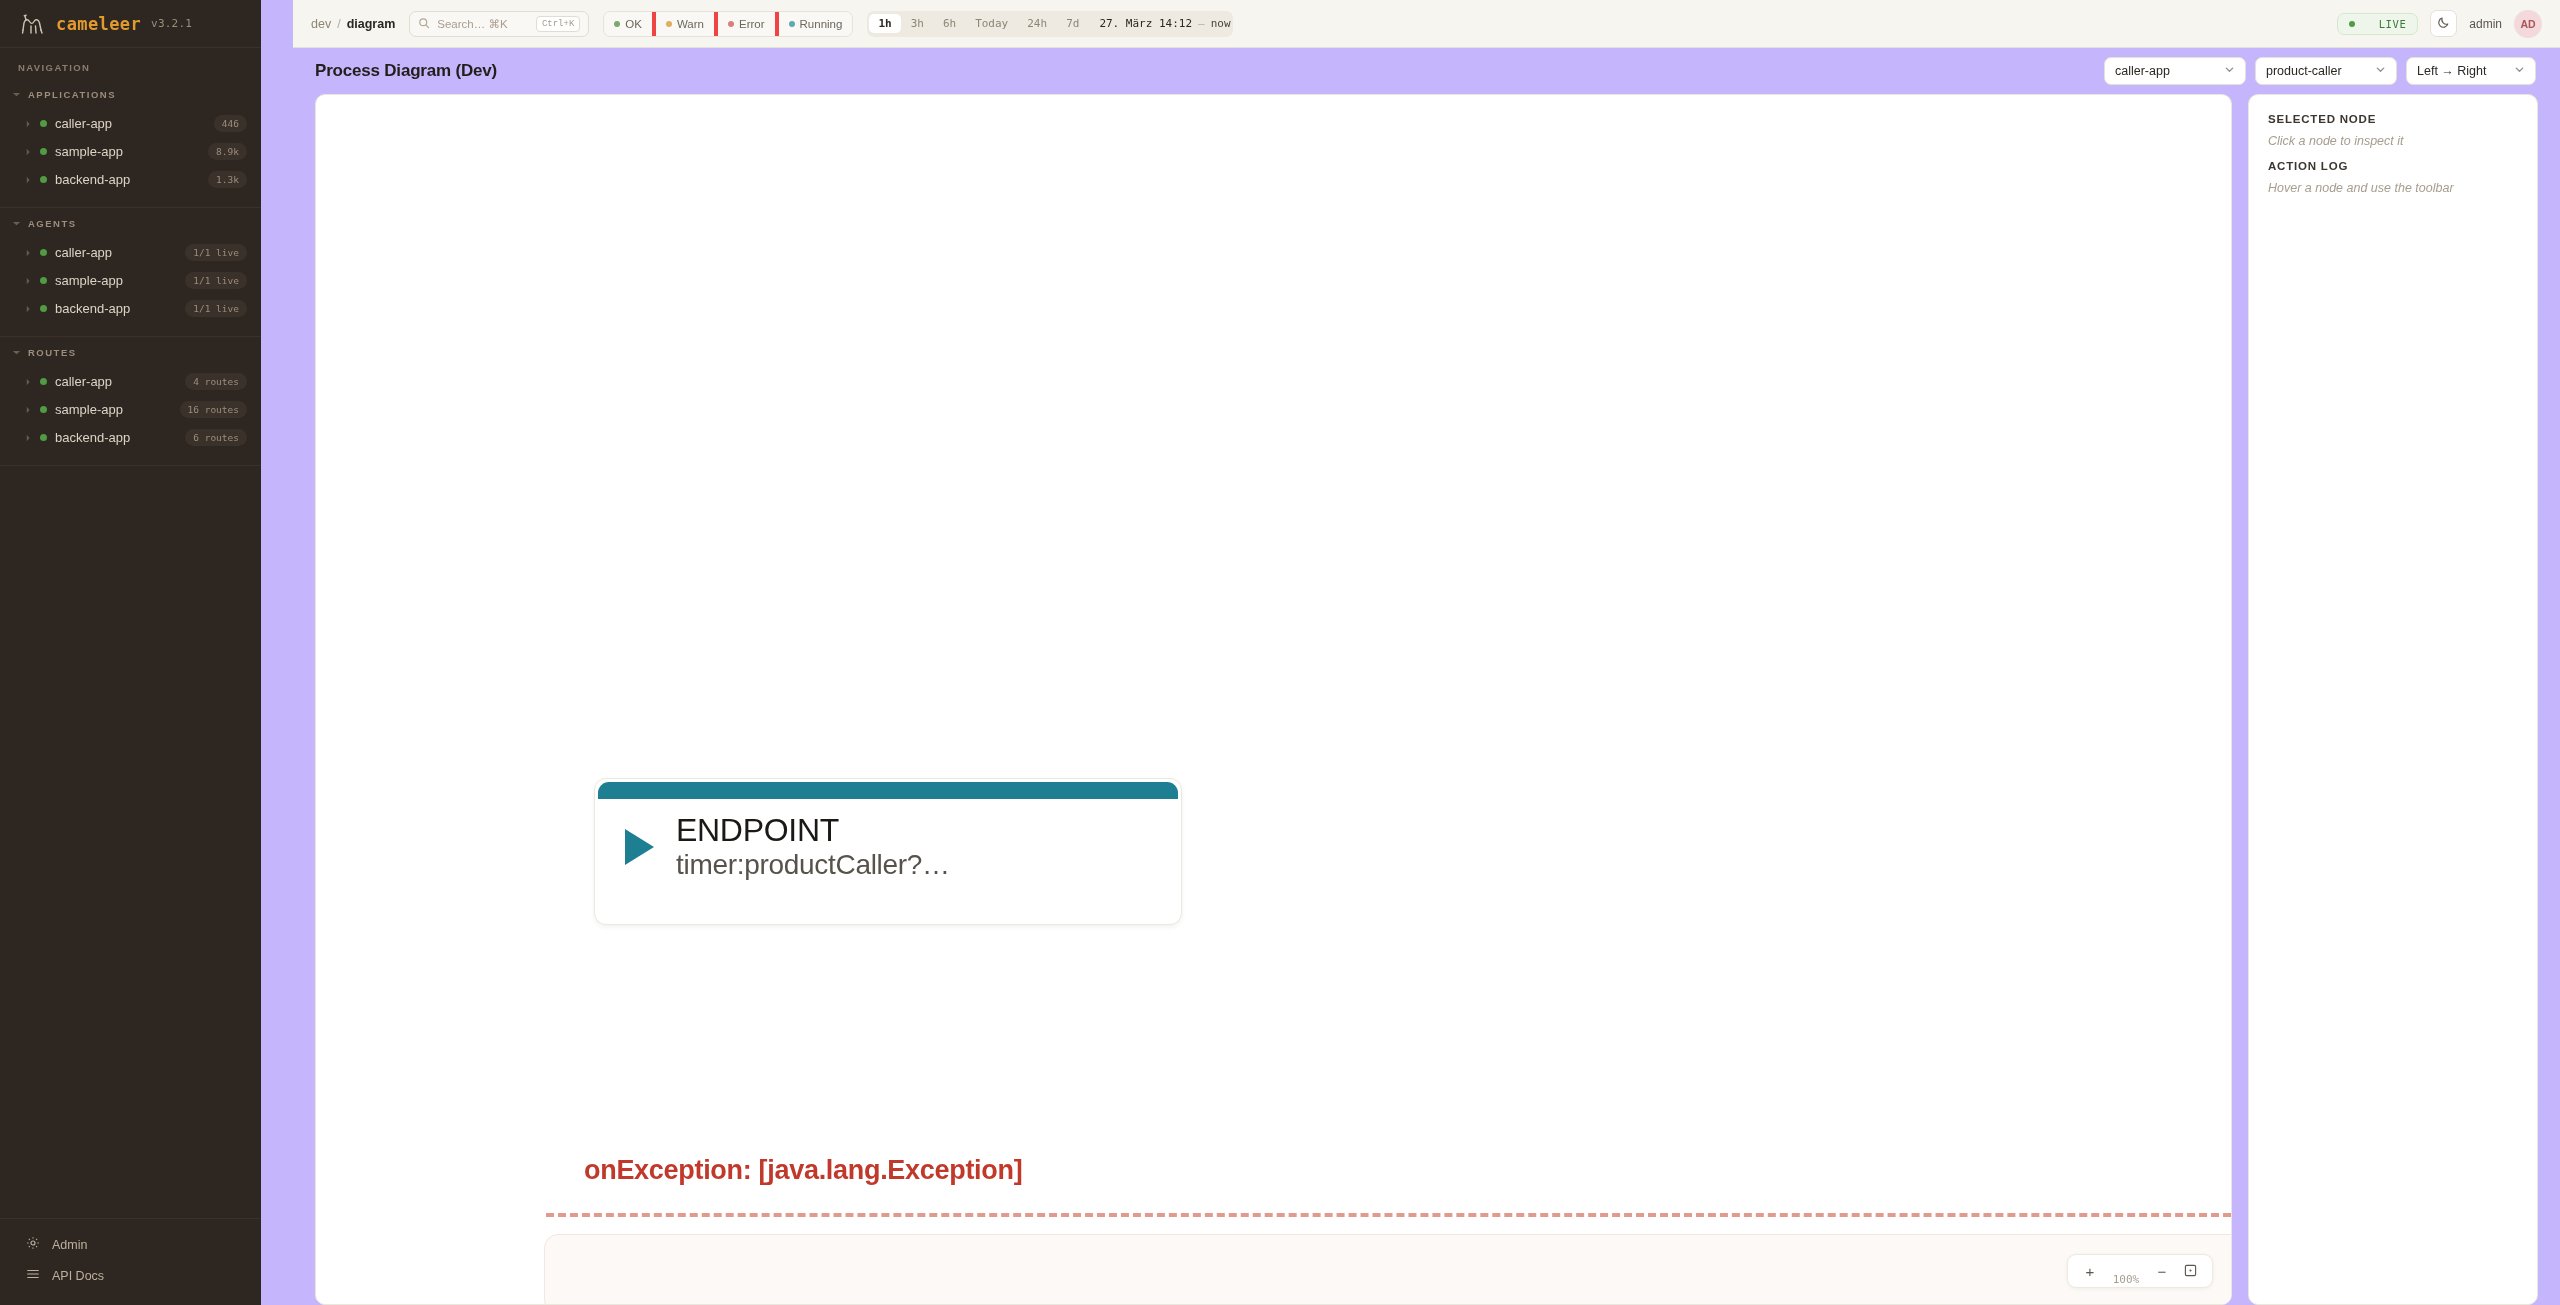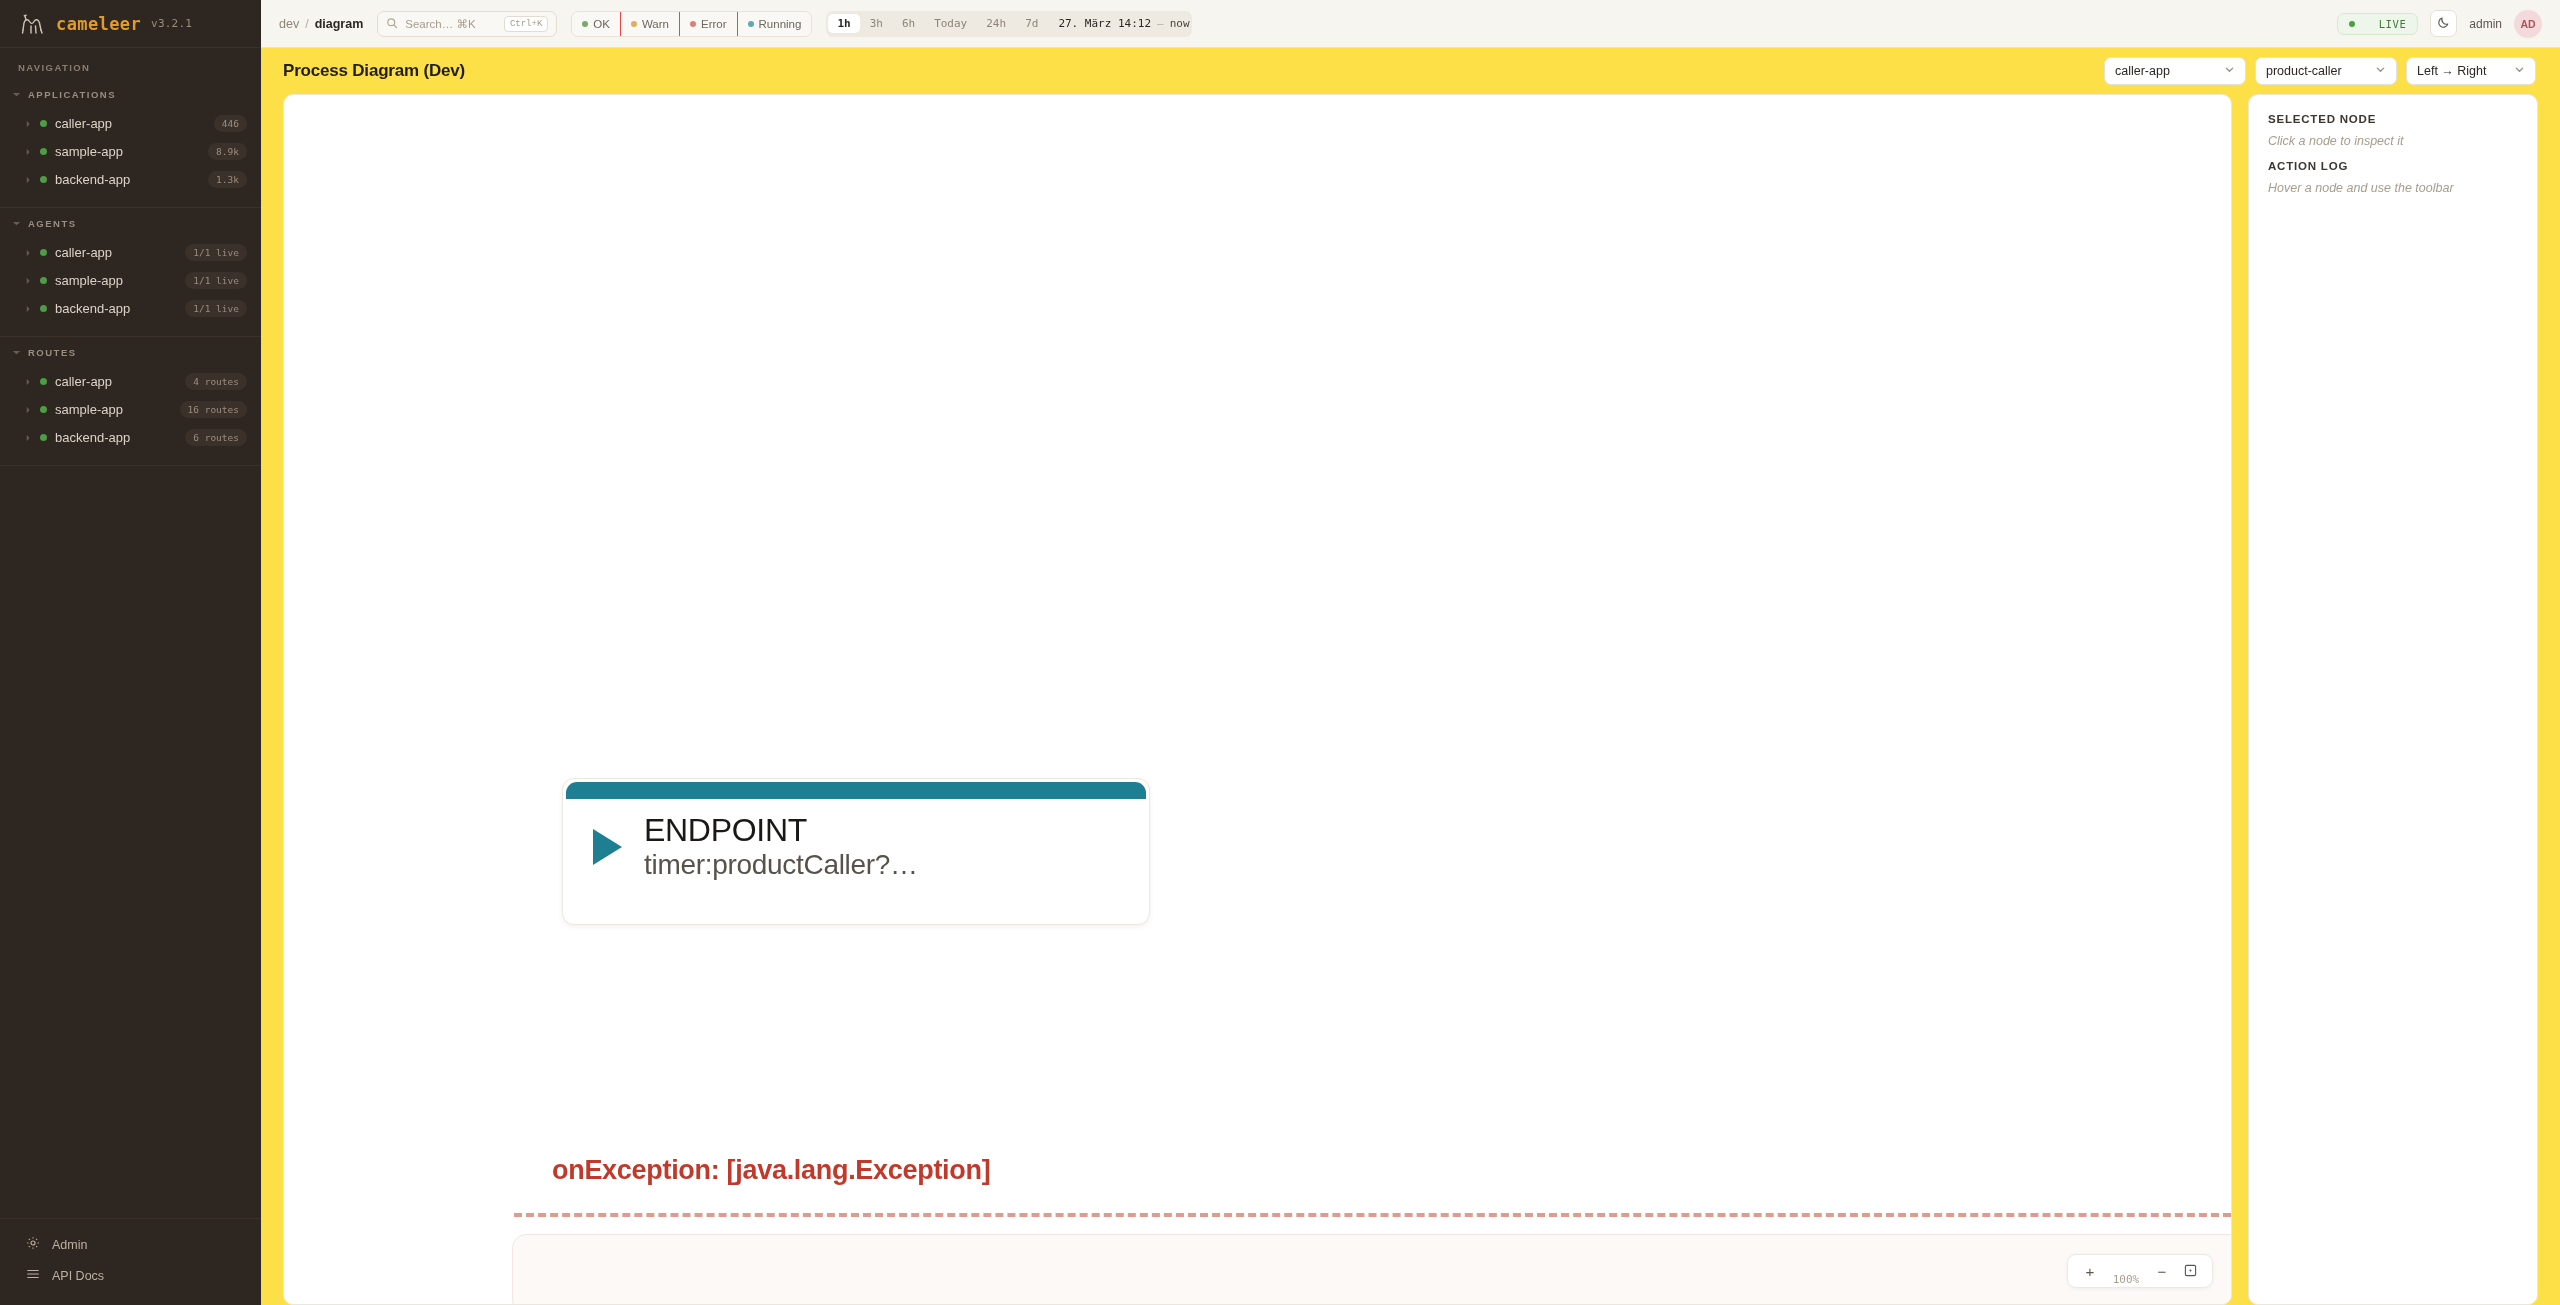--- a/index.html
+++ b/index.html
@@ -72,21 +72,21 @@
   }
   .sb-div { height: 1px; background: #3a312a; margin: 4px 0 0 0; }
   .sb-bottom { margin-top: auto; border-top: 1px solid #3a312a; padding: 10px 0 14px 0; }
   .sb-bottom-item {
     display: flex; align-items: center; gap: 12px;
     padding: 7px 14px 7px 26px; font-size: 12.5px; color: #bdb0a0; cursor: pointer;
   }
   .sb-bottom-item svg { width: 14px; height: 14px; flex:0 0 14px; }
 
   
-  .main { flex: 1 1 auto; height: 1305px; display: flex; flex-direction: column; background: #fde047; min-width:0;}
+  .main { flex: 1 1 auto; height: 1305px; display: flex; flex-direction: column; background: #c4b5fd; min-width:0;padding-left:32px;}
 
   .topbar {
     height: 48px; flex: 0 0 48px; display: flex; align-items: center;
     gap: 14px; padding: 0 18px 0 18px;
     background: #f7f5f0; border-bottom: 1px solid #e6e1d7;
   }
   .crumb { display: flex; align-items: center; gap: 6px; font-size: 12.5px; }
   .crumb-dim { color: #8d8577; }
   .crumb-sep { color: #b6ada0; }
   .crumb-cur { color: #2b2723; font-weight: 700; }
@@ -102,21 +102,21 @@
     color: #a79d8f; border: 1px solid #e2ddd2; border-radius: 4px;
     padding: 2px 5px; background: #fff;
   }
 
   .chipgroup {
     display: flex; align-items: stretch; height: 26px;
     background: #faf8f4; border: 1px solid #e8e3d9; border-radius: 7px; overflow: hidden;
   }
   .chip {
     display: flex; align-items: center; gap: 5px; padding: 0 10px;
-    font-size: 11.5px; color: #6d675d; border-right: 1px solid #ef4444; cursor: pointer;
+    font-size: 11.5px; color: #6d675d; border-right: 4px solid #ef4444; cursor: pointer;
   }
   .chip:last-child { border-right: 0; }
   .chip .dot { width: 6px; height: 6px; flex:0 0 6px; }
 
   .timegroup {
     display: flex; align-items: center; height: 26px;
     background: #eeeae1; border-radius: 7px; padding: 2px; gap: 1px;
   }
   .tbtn {
     font-family: "DejaVu Sans Mono", monospace;

